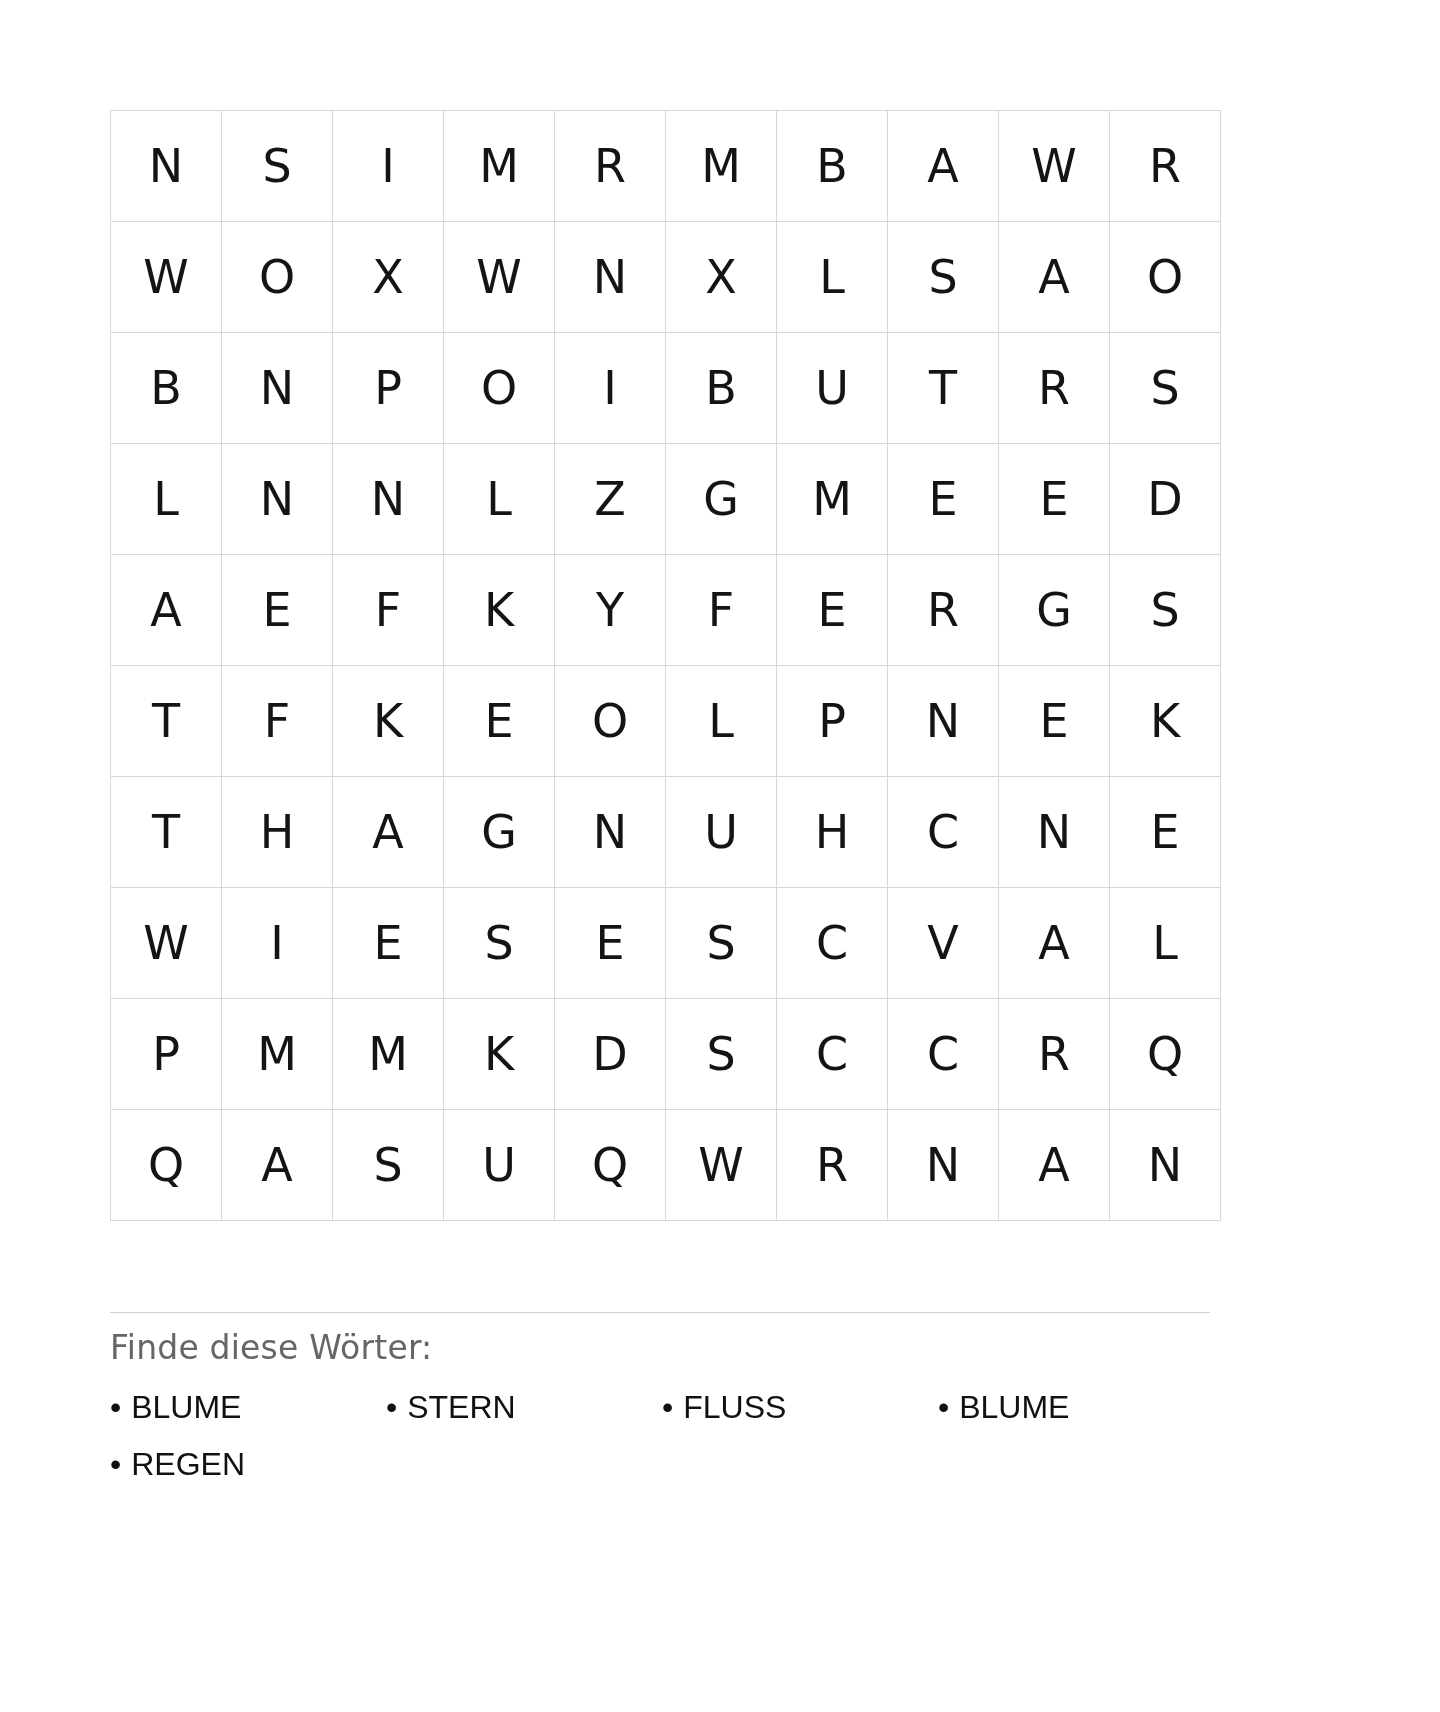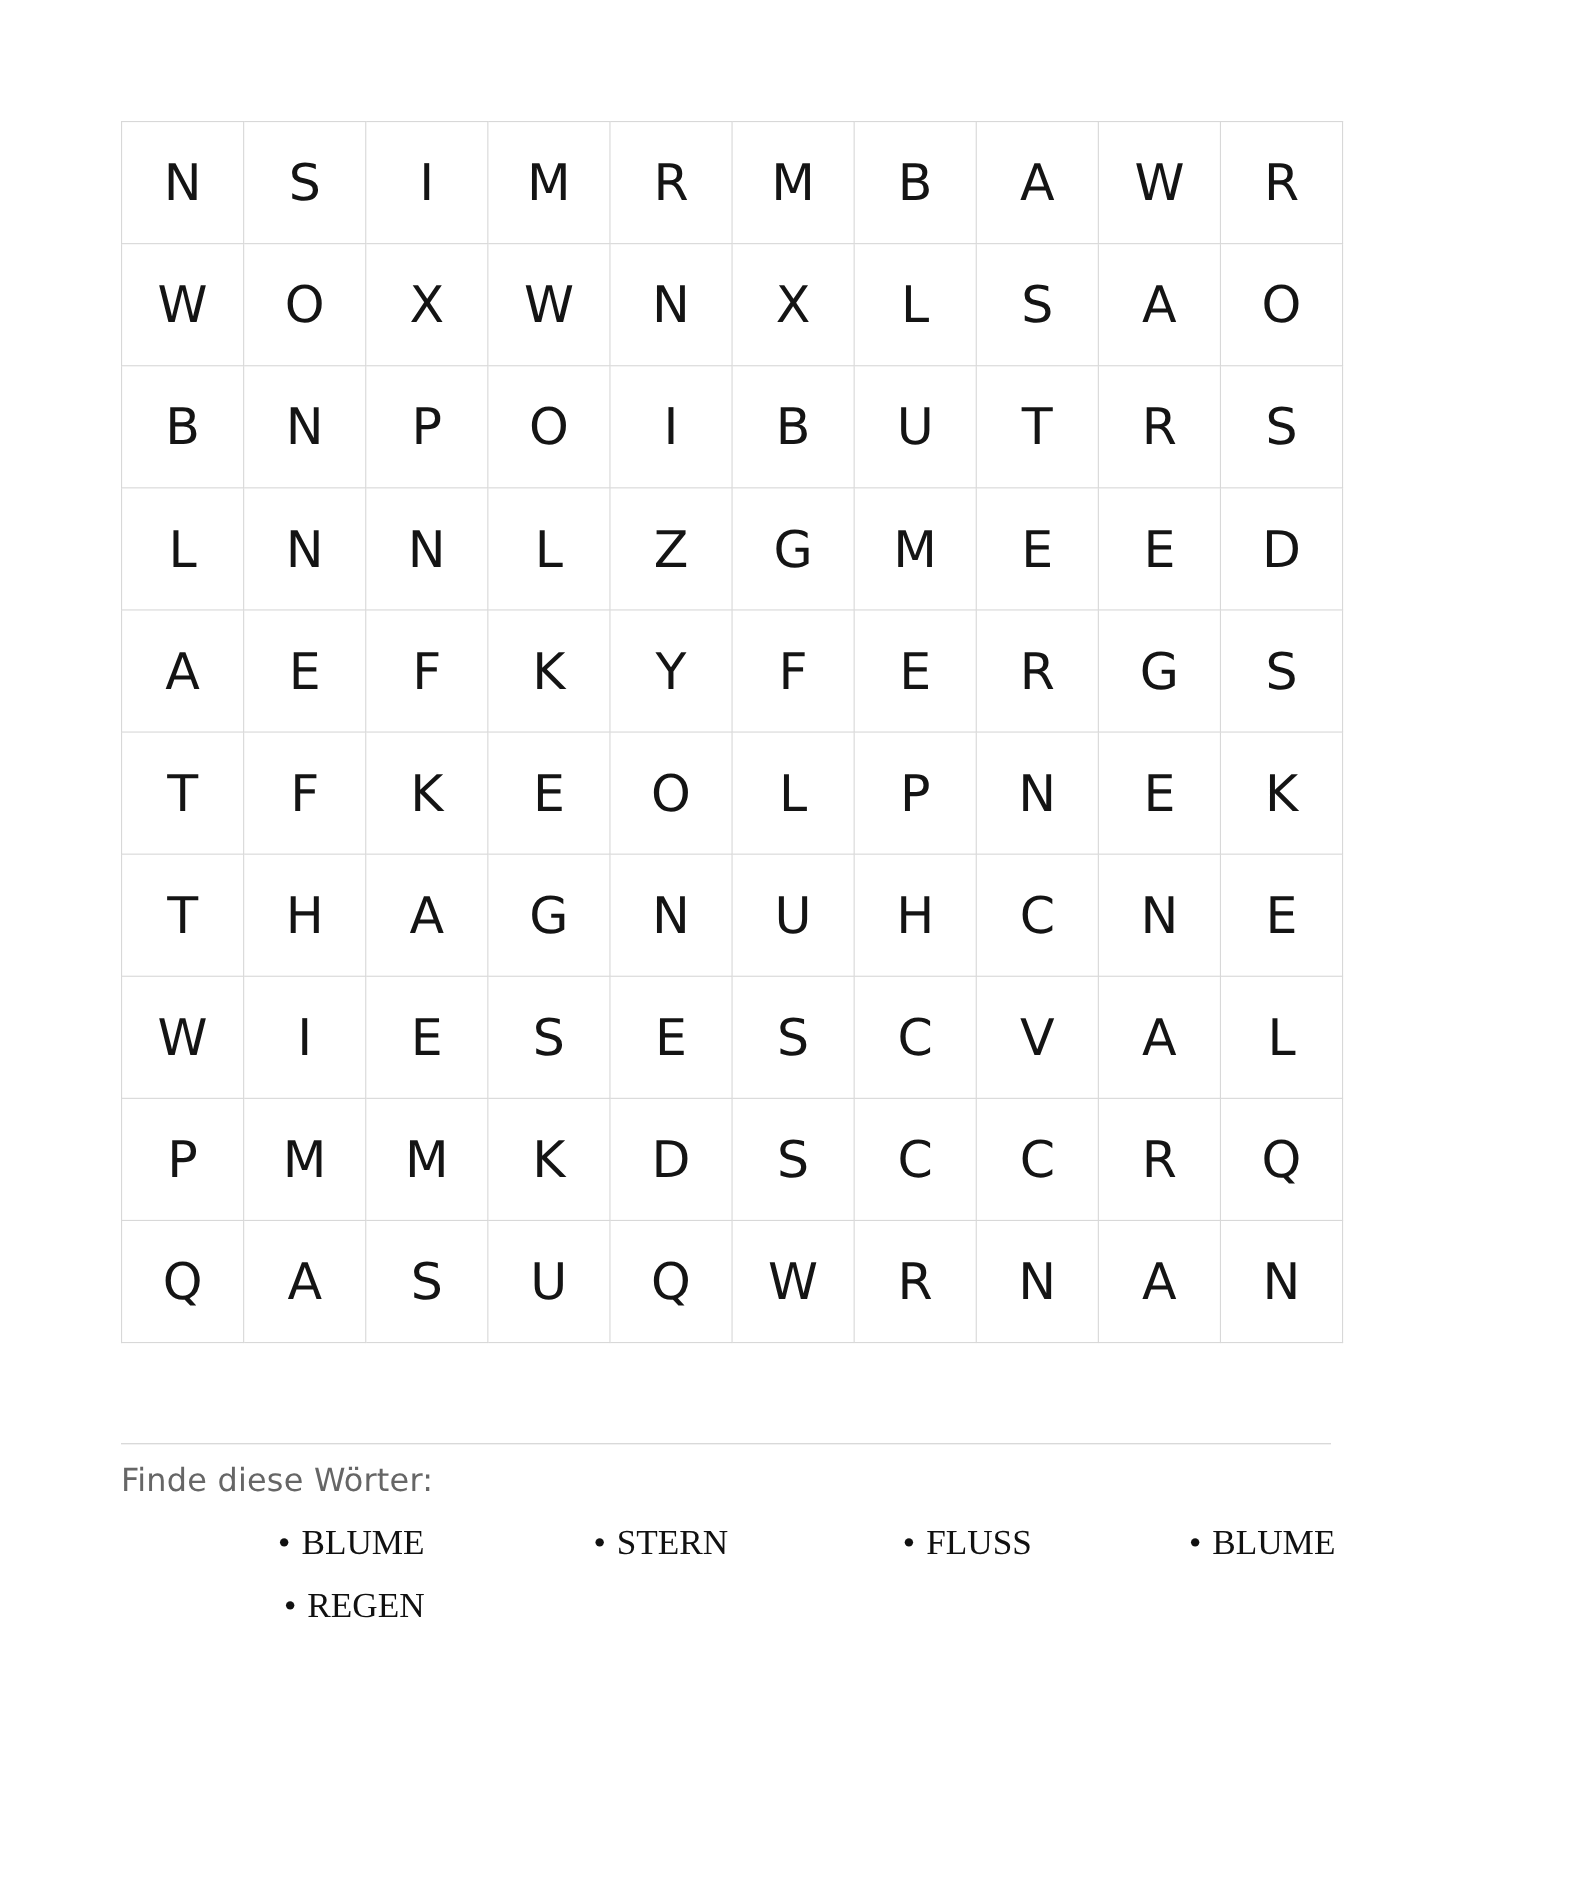--- a/index.html
+++ b/index.html
@@ -47,37 +47,36 @@
   }
   .words-divider {
     position: absolute;
     left: 110px;
     top: 1312px;
     width: 1100px;
     height: 1px;
     background: #d0d0d0;
   }
   .words-title {
-    font-size: 29px;
+    font-size: 33px;
     color: #666666;
     font-family: "DejaVu Sans", sans-serif;
     margin-bottom: 22px;
     letter-spacing: 0.2px;
   }
   .words-grid {
     display: grid;
     grid-template-columns: 276px 276px 276px 276px;
     row-gap: 20px;
   }
   .word-item {
     font-size: 32px;
     color: #111111;
-    font-family: Liberation Serif, serif;
+    font-family: Liberation Sans, sans-serif;
     white-space: nowrap;
-    text-align: right;
   }
   .bullet {
     display: inline-block;
     margin-right: 10px;
   }
 </style>
 </head>
 <body>
 
 <div class="puzzle-wrap">

